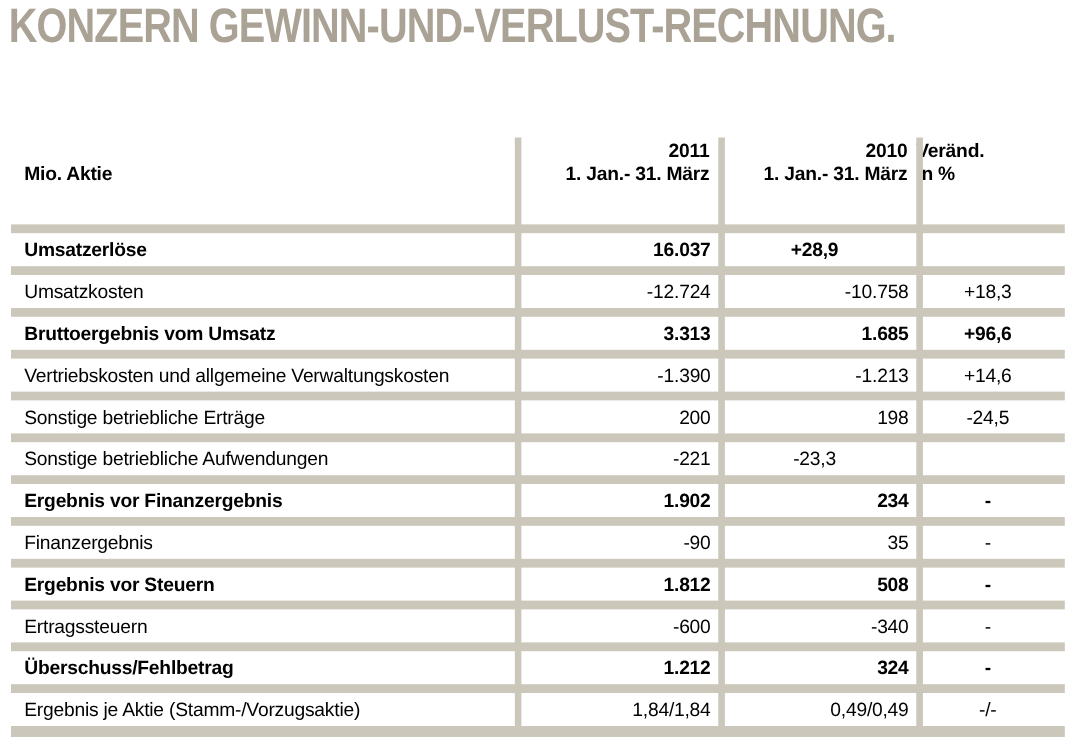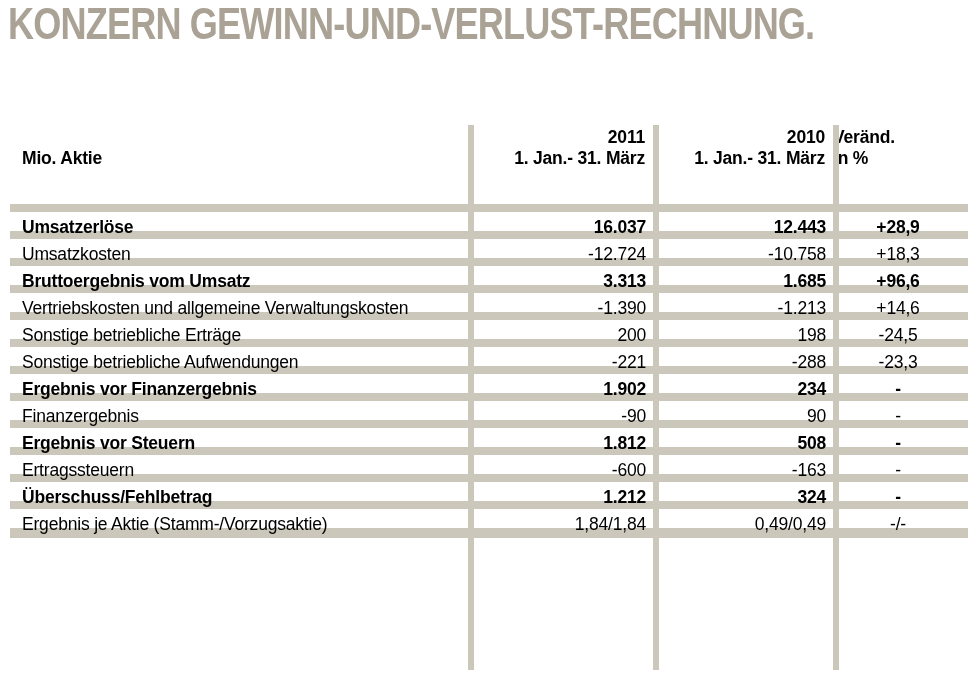--- a/index.html
+++ b/index.html
@@ -41,21 +41,21 @@
   .hband.bottom { height: 10px; }
   .grid-row {
     display: grid;
     grid-template-columns: 458px 185px 180px 135px;
     letter-spacing: -0.2px;
   }
   .thead { height: 79px; font-weight: bold; font-size: 17.5px; line-height: 21px; padding-top: 2px; }
   .thead .c-label { padding-left: 12px; padding-top: 21px; }
   .thead .c-num { text-align: right; padding-right: 8px; }
   .thead .c-chg { text-align: left; padding-right: 5px; }
-  .trow { height: 19px; line-height: 30px; font-size: 17.5px; }
+  .trow { height: 30px; line-height: 30px; font-size: 17.5px; }
   .trow .c-label { padding-left: 12px; white-space: nowrap; overflow: hidden; }
   .trow .c-num { text-align: right; padding-right: 7px; }
   .trow .c-chg { text-align: center; padding-right: 5px; }
   .strong { font-weight: bold; }
 </style>
 </head>
 <body>
 
 <h1 class="page-title">KONZERN GEWINN-UND-VERLUST-RECHNUNG.</h1>
 
@@ -77,21 +77,20 @@
     <div class="c-chg">
       <div>Veränd.</div>
       <div>in %</div>
     </div>
   </div>
   <div class="hband"></div>
 
   <div class="grid-row trow strong">
     <div class="c-label">Umsatzerlöse</div>
     <div class="c-num">16.037</div>
-    <div class="c-num">12.443</div>
     <div class="c-chg">+28,9</div>
   </div>
   <div class="hband"></div>
 
   <div class="grid-row trow">
     <div class="c-label">Umsatzkosten</div>
     <div class="c-num">-12.724</div>
     <div class="c-num">-10.758</div>
     <div class="c-chg">+18,3</div>
   </div>
@@ -117,53 +116,52 @@
     <div class="c-label">Sonstige betriebliche Erträge</div>
     <div class="c-num">200</div>
     <div class="c-num">198</div>
     <div class="c-chg">-24,5</div>
   </div>
   <div class="hband"></div>
 
   <div class="grid-row trow">
     <div class="c-label">Sonstige betriebliche Aufwendungen</div>
     <div class="c-num">-221</div>
-    <div class="c-num">-288</div>
     <div class="c-chg">-23,3</div>
   </div>
   <div class="hband"></div>
 
   <div class="grid-row trow strong">
     <div class="c-label">Ergebnis vor Finanzergebnis</div>
     <div class="c-num">1.902</div>
     <div class="c-num">234</div>
     <div class="c-chg">-</div>
   </div>
   <div class="hband"></div>
 
   <div class="grid-row trow">
     <div class="c-label">Finanzergebnis</div>
     <div class="c-num">-90</div>
-    <div class="c-num">90</div>
+    <div class="c-num">35</div>
     <div class="c-chg">-</div>
   </div>
   <div class="hband"></div>
 
   <div class="grid-row trow strong">
     <div class="c-label">Ergebnis vor Steuern</div>
     <div class="c-num">1.812</div>
     <div class="c-num">508</div>
     <div class="c-chg">-</div>
   </div>
   <div class="hband"></div>
 
   <div class="grid-row trow">
     <div class="c-label">Ertragssteuern</div>
     <div class="c-num">-600</div>
-    <div class="c-num">-163</div>
+    <div class="c-num">-340</div>
     <div class="c-chg">-</div>
   </div>
   <div class="hband"></div>
 
   <div class="grid-row trow strong">
     <div class="c-label">Überschuss/Fehlbetrag</div>
     <div class="c-num">1.212</div>
     <div class="c-num">324</div>
     <div class="c-chg">-</div>
   </div>

